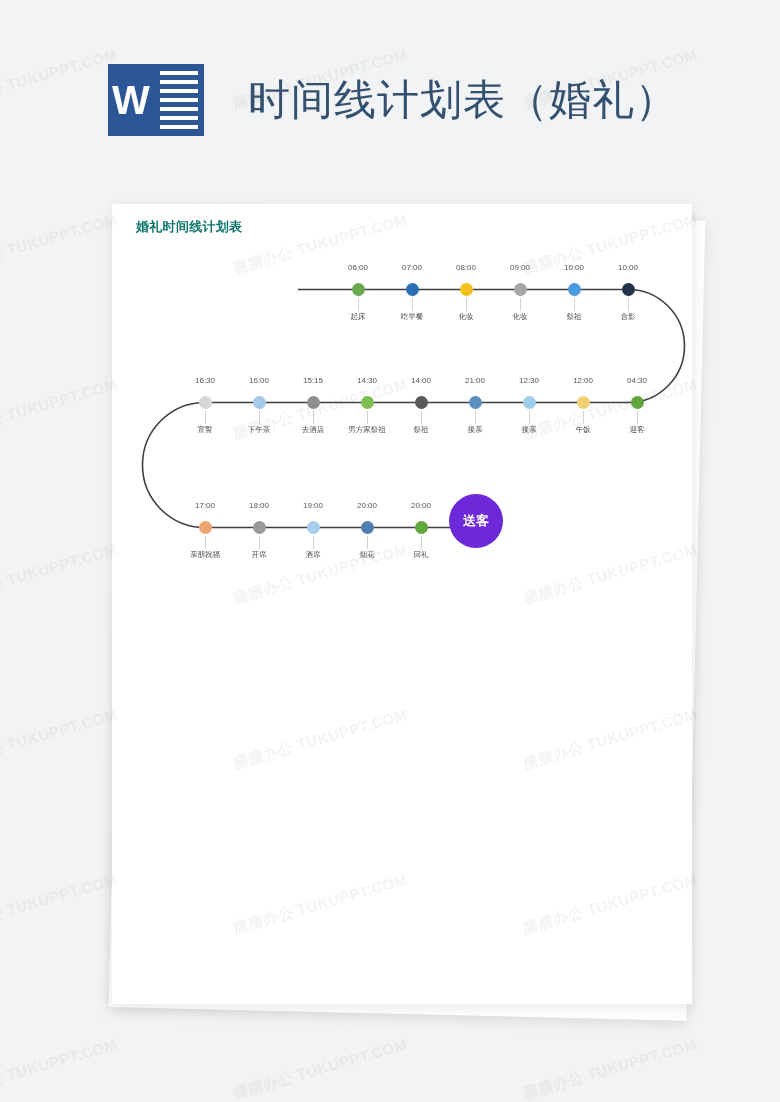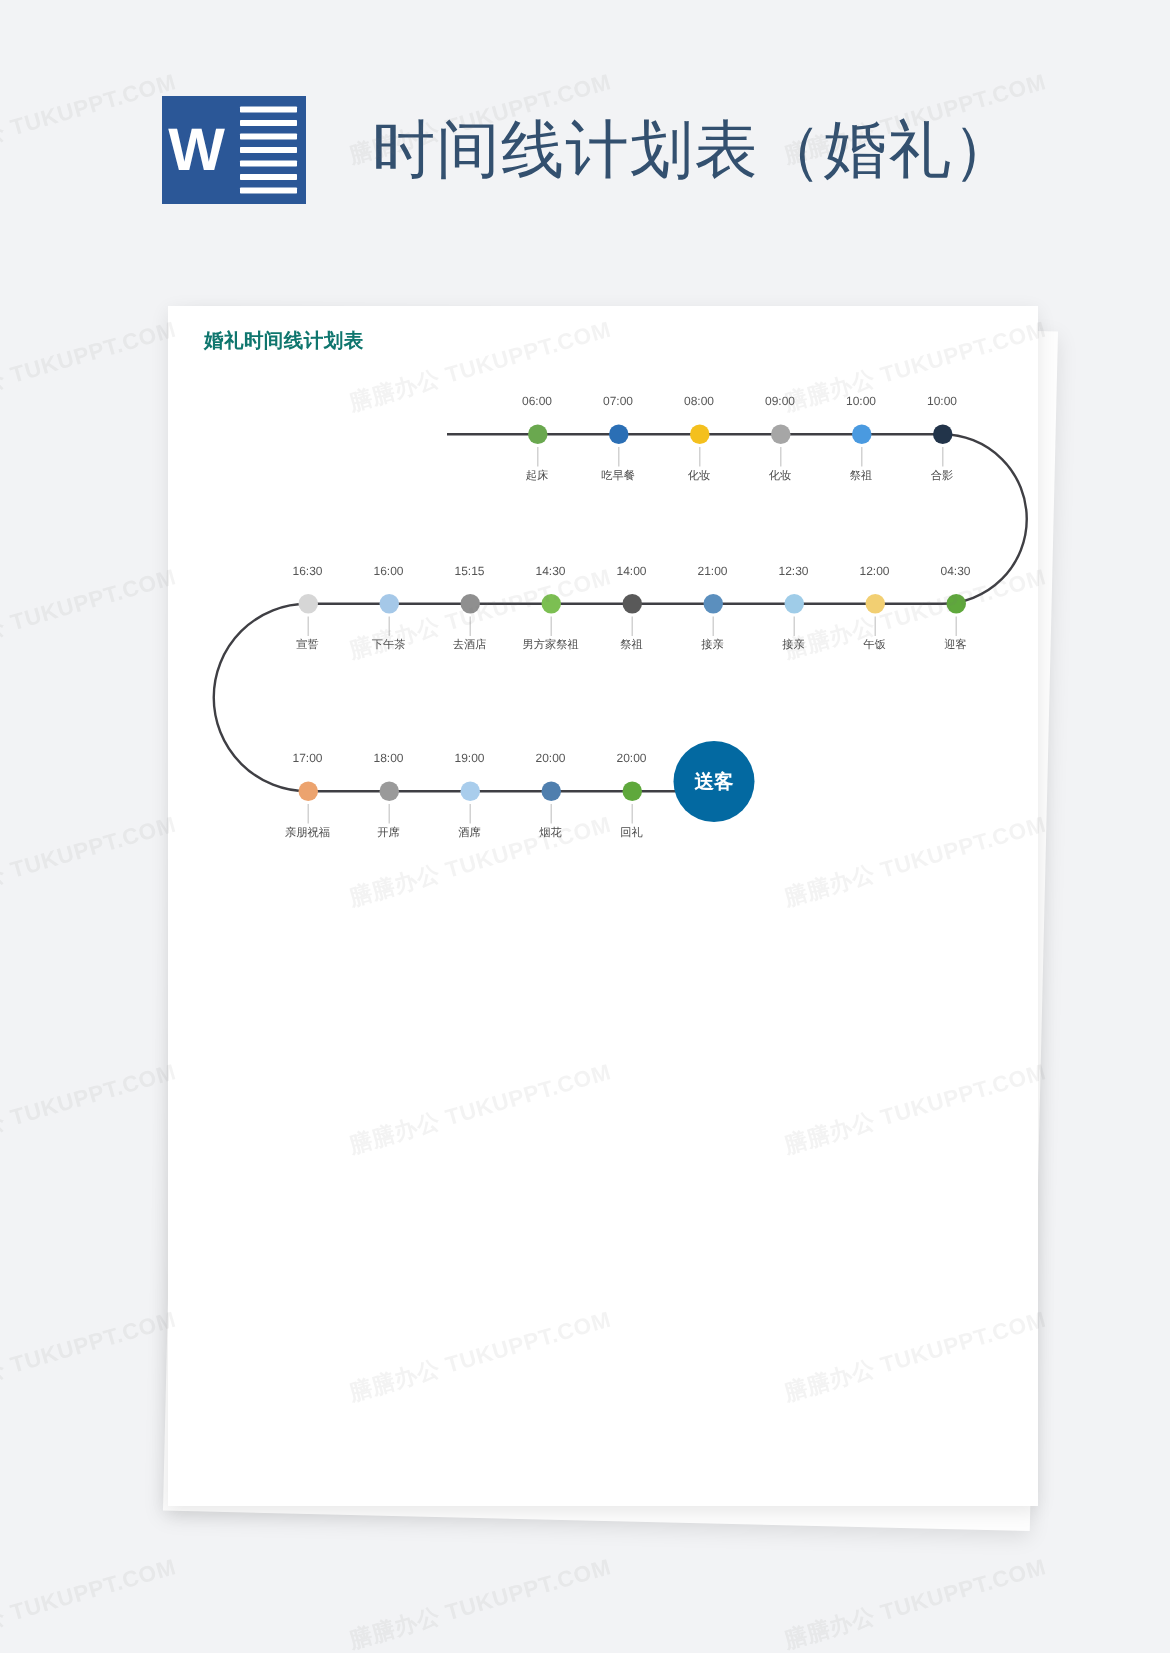--- a/index.html
+++ b/index.html
@@ -232,21 +232,21 @@
 <div id="paper-front"></div>
 
 <div id="doc-heading">婚礼时间线计划表</div>
 
 <div id="timeline-canvas">
   <svg id="timeline-path" width="580" height="420">
       <path d="M 186,85.5 L 516,85.5 A 56.5,56.5 0 0 1 516,198.5 L 93,198.5 A 62.5,62.5 0 0 0 93,323.5 L 345,323.5" fill="none" stroke="#3f3f44" stroke-width="1.6"></path>
     </svg>
 
 
-  <div class="end-cap" id="end-cap" style="background: #0369a1;">
+  <div class="end-cap" id="end-cap" style="background: #6d28d9;">
     <span>送客</span>
   </div>
 
   <div id="nodes-host">
       <div class="node" style="left: 226px; top: 79px; width: 40px;">
         <div class="time">06:00</div>
         <div class="dot" style="background: rgb(106, 168, 79);"></div>
         <div class="tick"></div>
         <div class="label">起床</div>
       </div>

